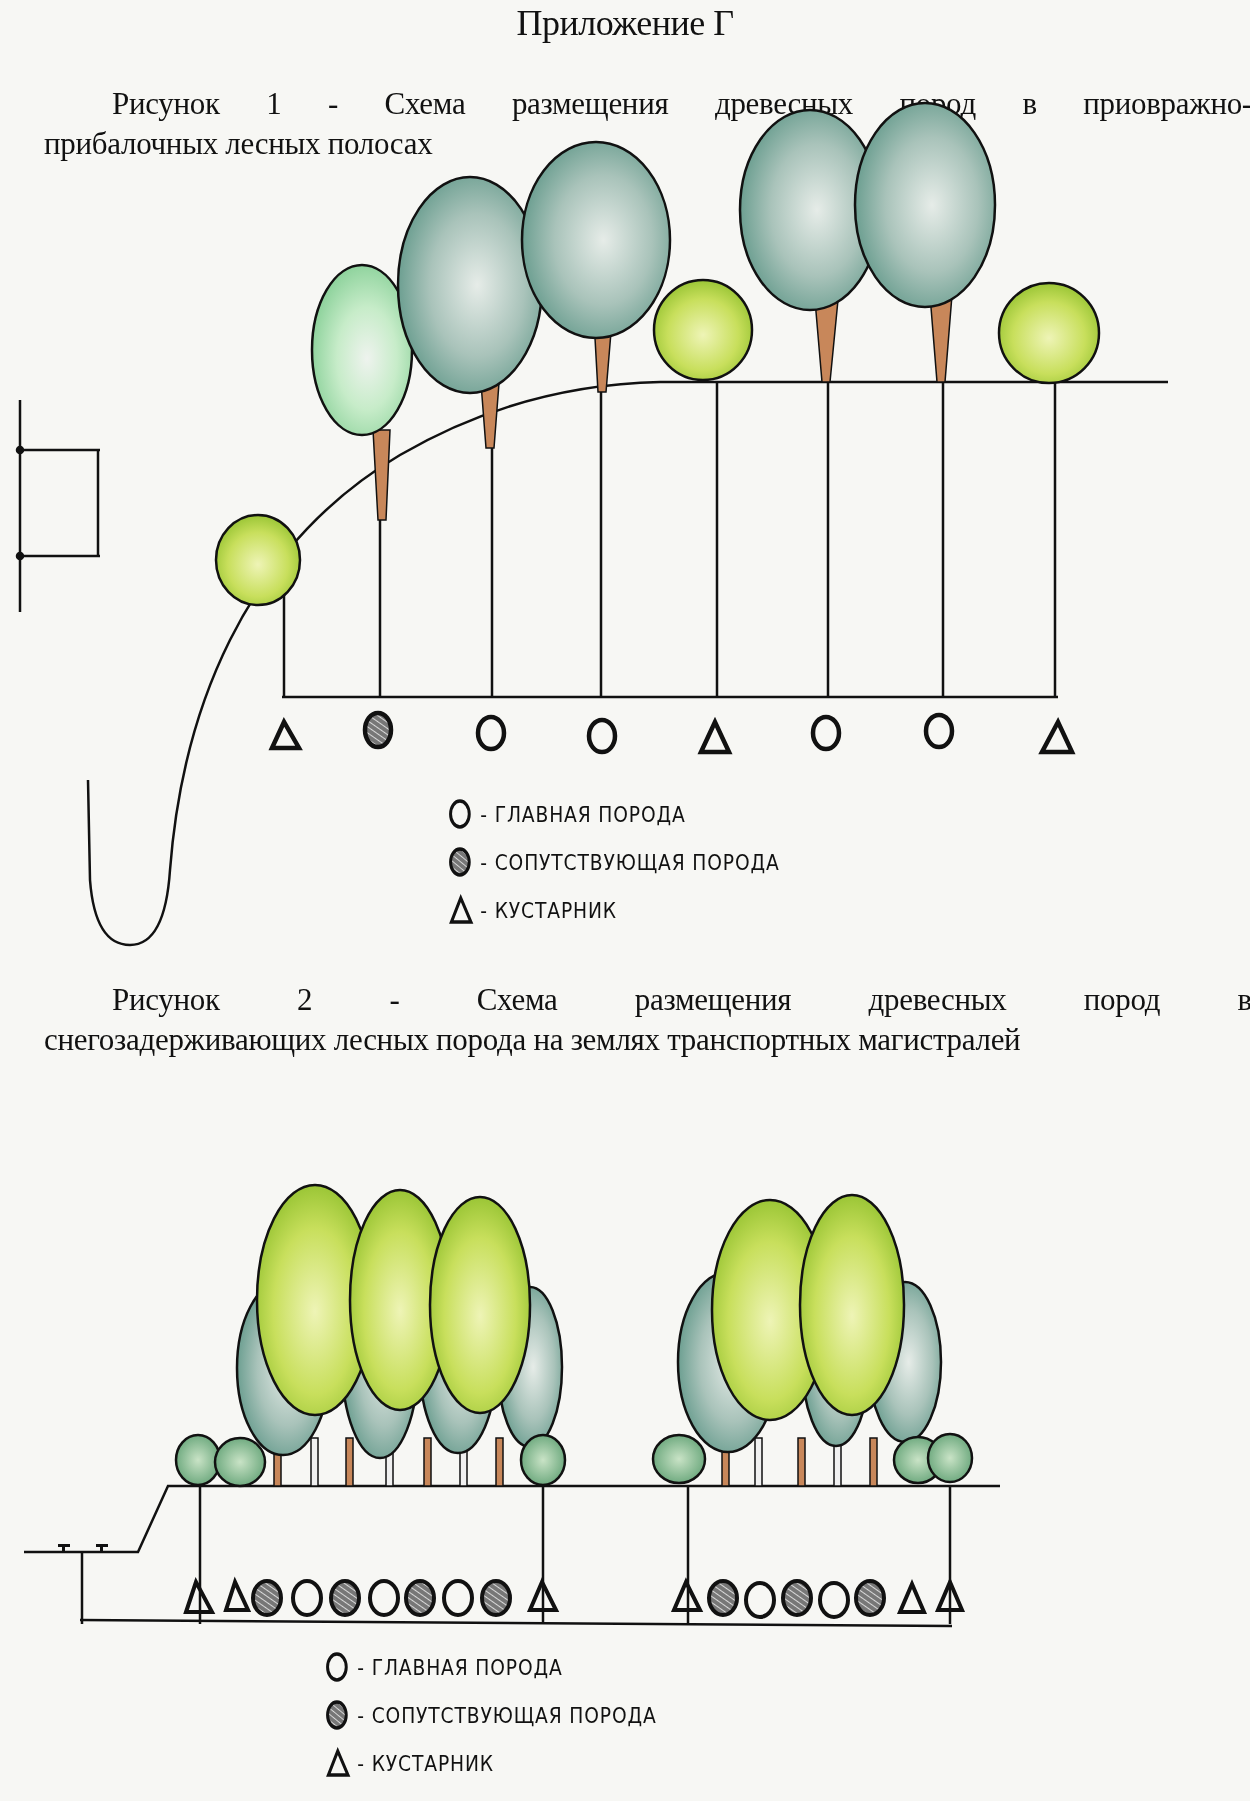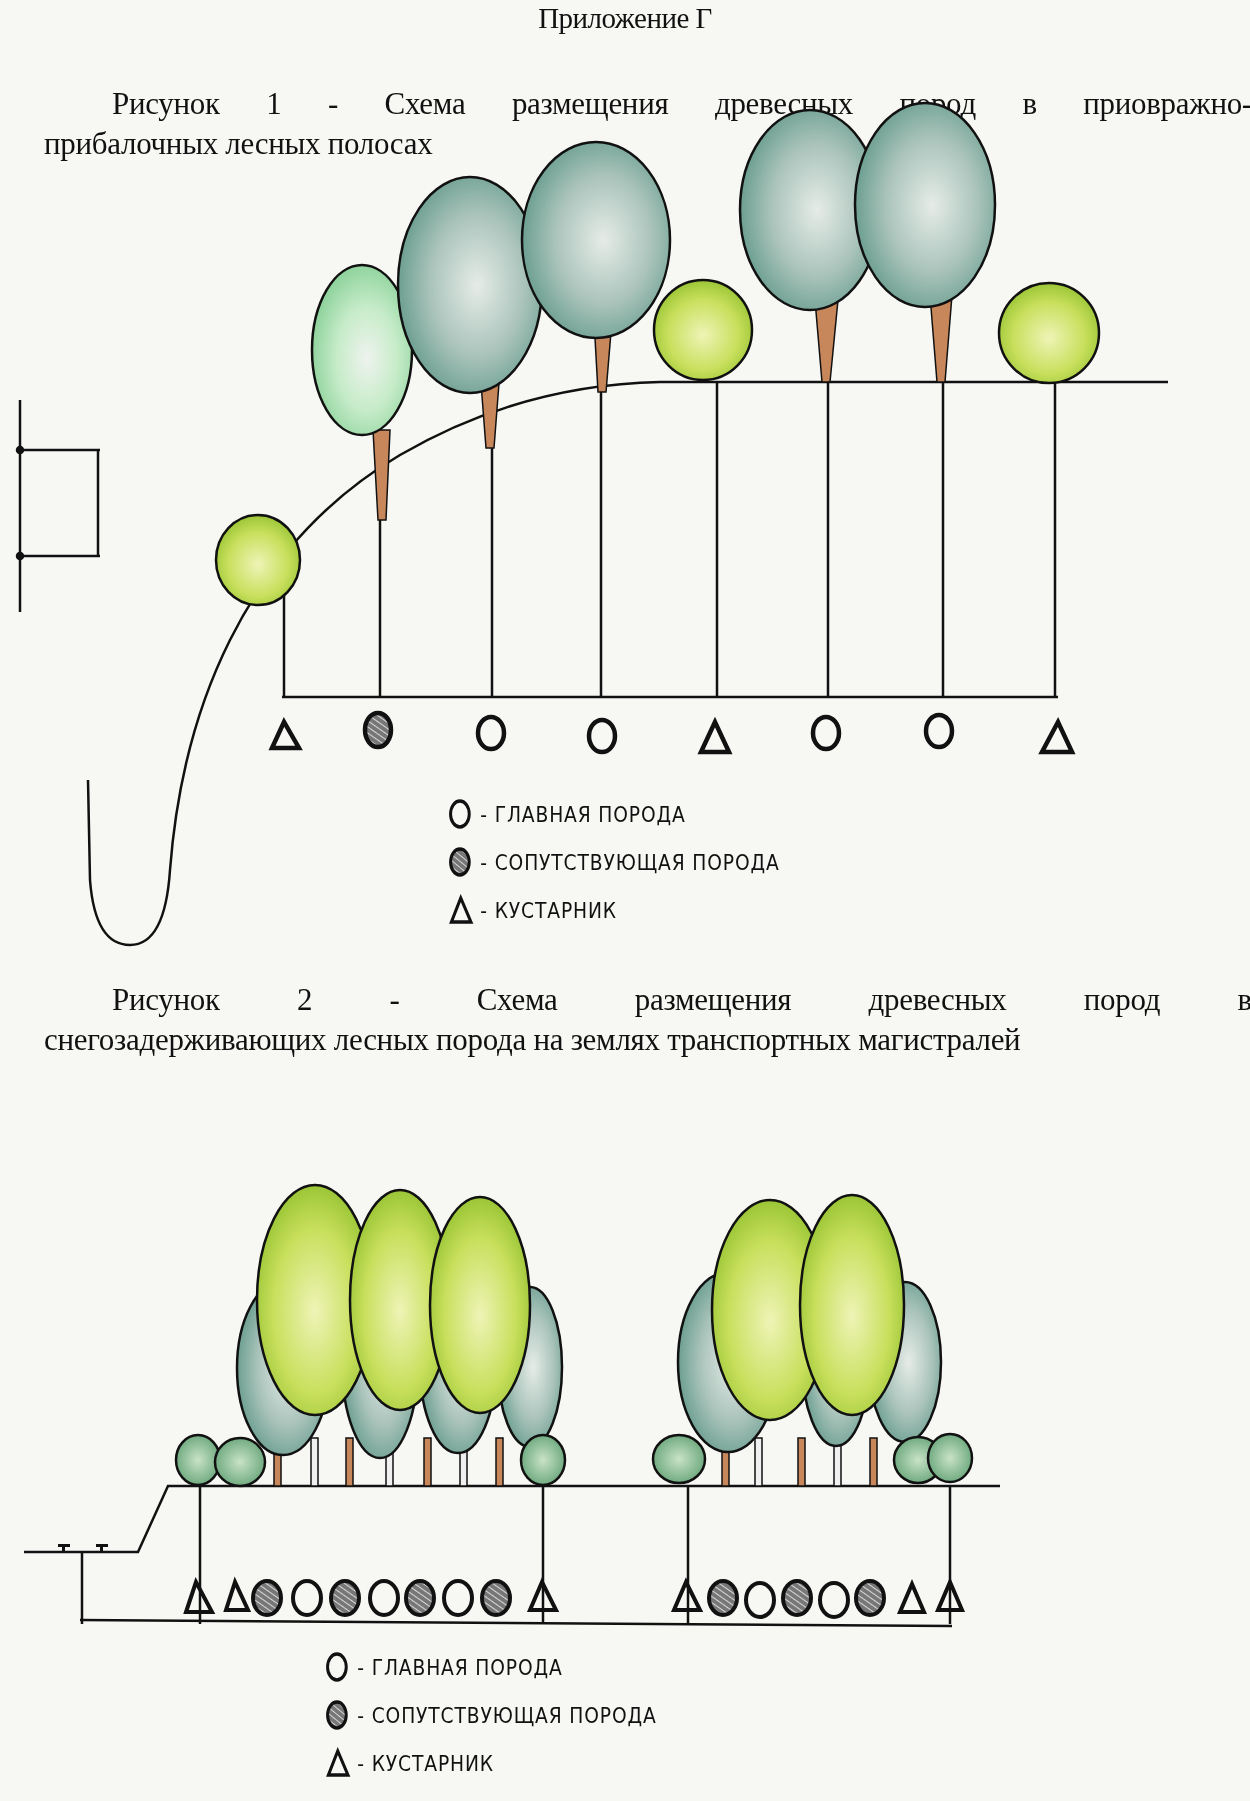--- a/index.html
+++ b/index.html
@@ -4,21 +4,21 @@
 <style>
   html, body { margin: 0; padding: 0; }
   body {
     width: 1250px; height: 1801px; position: relative; overflow: hidden;
     background: #f7f7f4;
     font-family: "Liberation Serif", "DejaVu Serif", serif;
     color: #111;
   }
   .appendix-title {
     position: absolute; left: 0; width: 1250px; top: 2px; text-align: center;
-    font-size: 29px; letter-spacing: -0.5px;
+    font-size: 36px; letter-spacing: -0.5px;
   }
   .caption {
     position: absolute; left: 16px; width: 1236px;
     font-size: 31px; line-height: 40px; letter-spacing: -0.3px;
   }
   .caption .line1 {
     display: flex; justify-content: space-between; padding-left: 96px;
   }
   .caption .line2 { display: block; margin-left: 28px; }
   #cap1 { top: 84px; }

